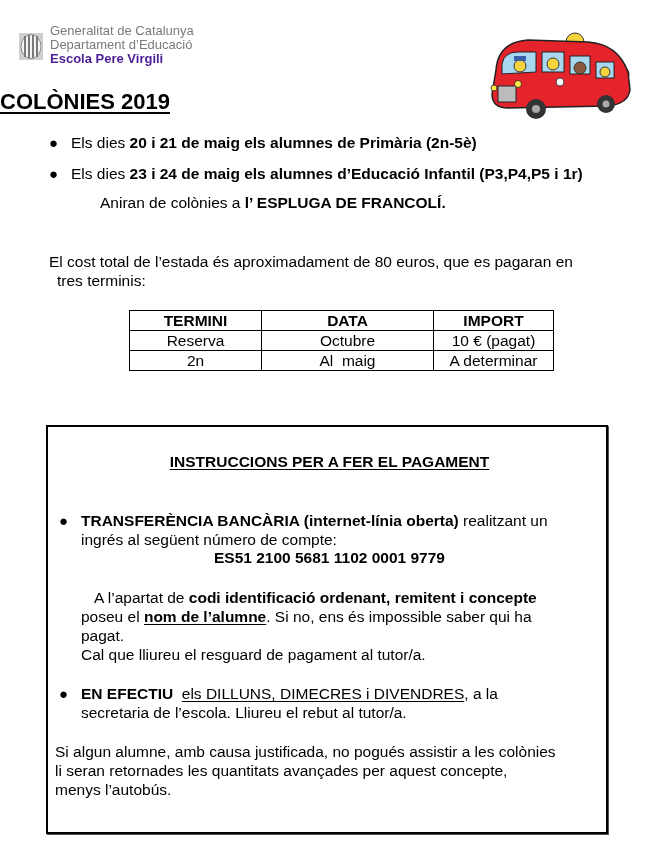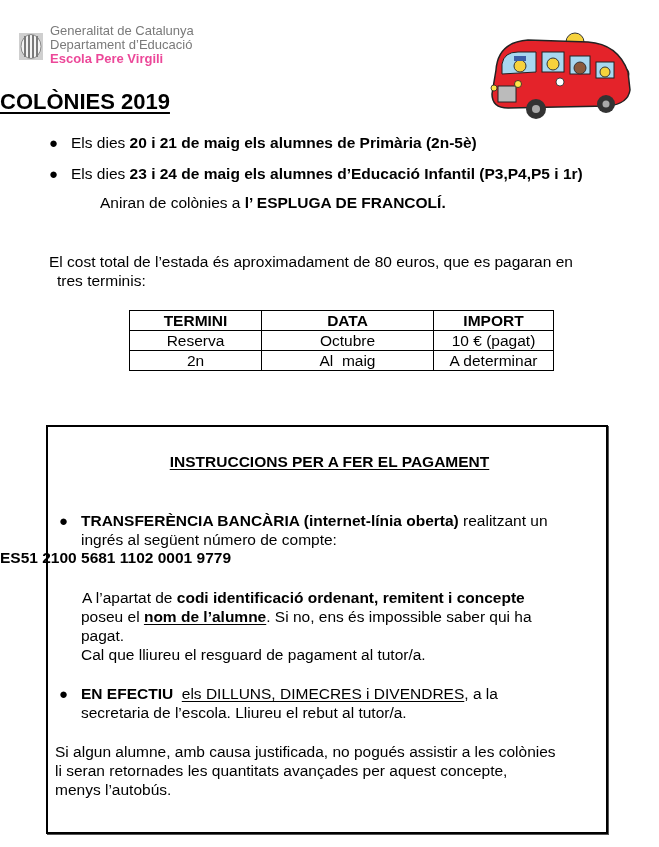--- a/index.html
+++ b/index.html
@@ -1,21 +1,21 @@
 <!DOCTYPE html>
 <html><head>
 <meta charset="utf-8">
 <style>
   html, body { margin: 0; padding: 0; background: #ffffff; }
   body { width: 659px; height: 847px; position: relative; overflow: hidden;
          font-family: "Liberation Sans", sans-serif; color: #000; }
   .abs { position: absolute; }
   .logo { left: 19px; top: 33px; width: 24px; height: 27px; }
   .hdr { left: 50px; font-size: 13px; line-height: 14px; color: #7a7a7a; white-space: nowrap; }
-  .hdr.bold { font-weight: bold; color: #ec4899; }
+  .hdr.bold { font-weight: bold; color: #4c1d95; }
   .bus { left: 488px; top: 12px; width: 150px; height: 108px; }
   .title { left: 0; width: 659px; top: 89px; text-align: left; }
   .title span { font-size: 22px; font-weight: bold; text-decoration: underline; text-underline-offset: 3px; }
   .line { font-size: 15.5px; white-space: nowrap; line-height: 18px; }
   .bul { display: inline-block; width: 22px; font-size: 15px; }
   b { font-weight: bold; }
   u { text-decoration: underline; text-underline-offset: 2px; }
   table.terms { position: absolute; left: 129px; top: 310px; border-collapse: collapse; font-size: 15.5px; }
   table.terms td, table.terms th { border: 1px solid #000; text-align: center; padding: 0; height: 19px; line-height: 19px; margin-top: 7px; }
   table.terms th { font-weight: bold; }
@@ -110,23 +110,23 @@
 </tbody>
   </table>
 
 <div class="abs box"></div>
 <div class="abs box-title"><span>INSTRUCCIONS PER A FER EL PAGAMENT</span></div>
 
 <div class="abs ptext" style="left:59px; top:512px">
   <span class="bul">●</span><b>TRANSFERÈNCIA BANCÀRIA (internet-línia oberta)</b><span> realitzant un</span>
 </div>
 <div class="abs ptext" style="left:81px; top:531px">ingrés al següent número de compte:</div>
-<div class="abs ptext" style="left:0; width:659px; top:549px; font-weight:bold">ES51 2100 5681 1102 0001 9779</div>
+<div class="abs ptext" style="left:0; width:659px; text-align:center; top:549px; font-weight:bold">ES51 2100 5681 1102 0001 9779</div>
 
-<div class="abs ptext" style="left:82px; top:589px">
+<div class="abs ptext" style="left:94px; top:589px">
   <span>A l’apartat de </span><b>codi identificació ordenant, remitent i concepte</b>
 </div>
 <div class="abs ptext" style="left:81px; top:608px">
   <span>poseu el </span><b><u>nom de l’alumne</u></b><span>. Si no, ens és impossible saber qui ha</span>
 </div>
 <div class="abs ptext" style="left:81px; top:627px">pagat.</div>
 <div class="abs ptext" style="left:81px; top:646px">Cal que lliureu el resguard de pagament al tutor/a.</div>
 
 <div class="abs ptext" style="left:59px; top:685px">
   <span class="bul">●</span><b>EN EFECTIU</b>&nbsp;&nbsp;<u>els DILLUNS, DIMECRES i DIVENDRES</u><span>, a la</span>

